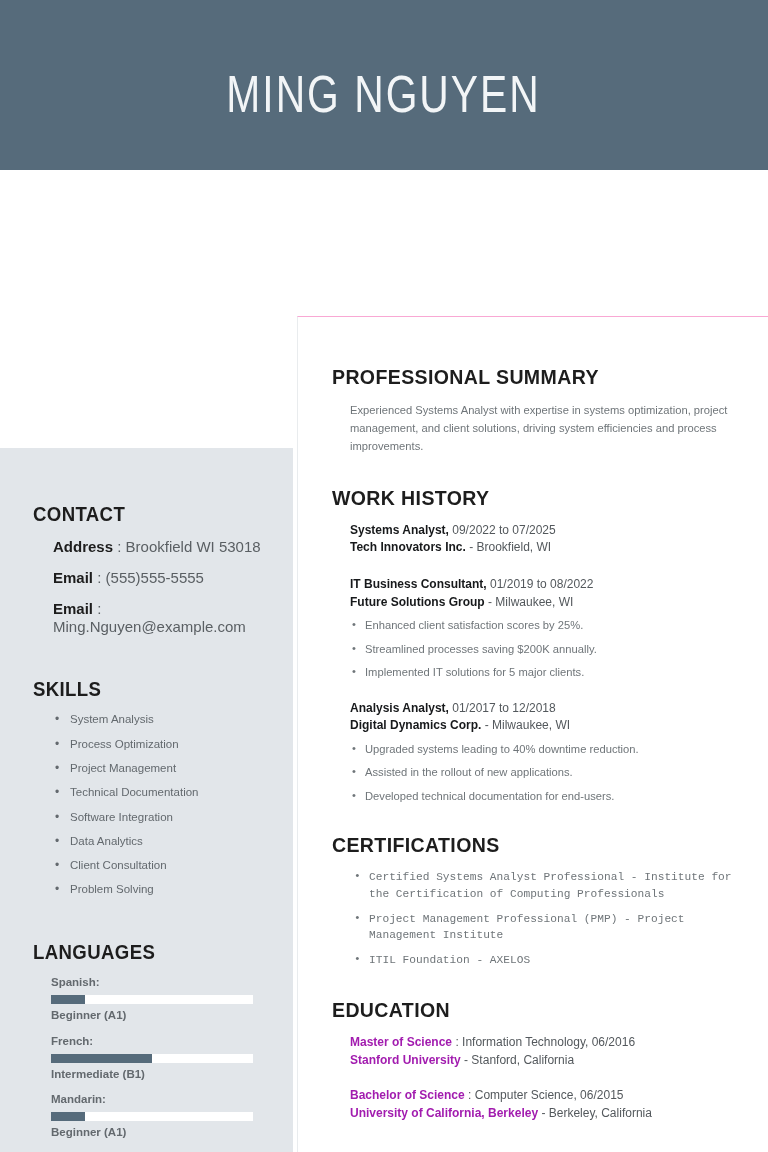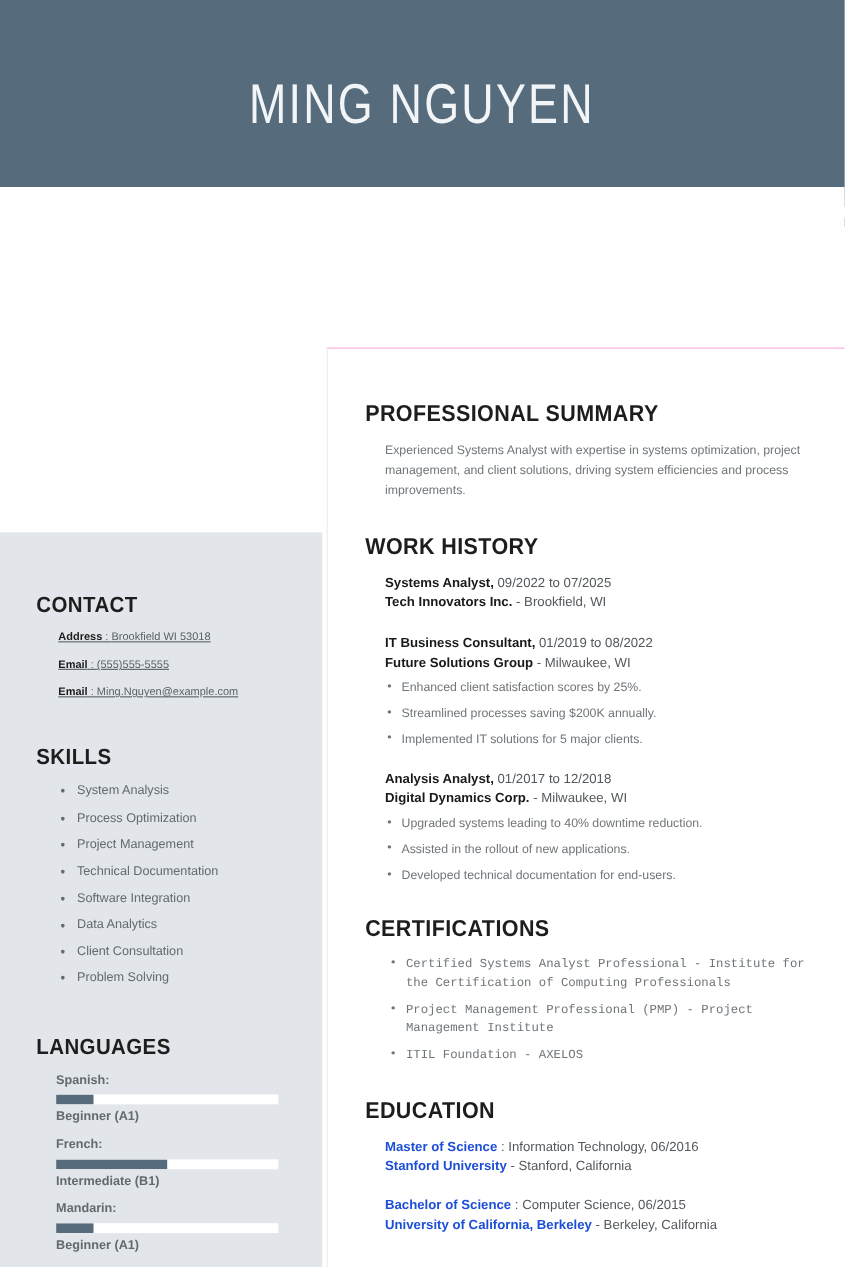--- a/index.html
+++ b/index.html
@@ -79,25 +79,24 @@
     text-transform: uppercase;
     margin: 0 0 12px 0;
     transform: scaleX(0.93);
     transform-origin: left center;
   }
   .sidebar .section-heading { font-size: 20px; }
 
   
   .contact-list { margin: 0 0 42px 0; padding: 0 0 0 20px; }
   .contact-row {
-    font-size: 10px;
+    font-size: 15px;
     color: #5a5f63;
     margin-bottom: 13px;
     line-height: 1.2;
-    text-decoration: underline;
   }
   .contact-row b { color: #1d1d1d; font-weight: bold; }
 
   
   .skills-list {
     margin: 0 0 44px 0;
     padding: 0 0 0 22px;
     list-style: none;
   }
   .skills-list li {
@@ -193,21 +192,21 @@
     left: 0;
     top: -1px;
   }
 
   .edu-entry { margin: 0 0 18px 18px; }
   .edu-line {
     font-size: 12px;
     color: #53585c;
     line-height: 1.45;
   }
-  .edu-line .strong { font-weight: bold; color: #1d4ed8; }
+  .edu-line .strong { font-weight: bold; color: #a21caf; }
 </style>
 </head>
 <body>
 
 <div class="header-band">
   <div class="candidate-name">MING NGUYEN</div>
 </div>
 <div class="header-gap"></div>
 <div class="header-rule"></div>
 

